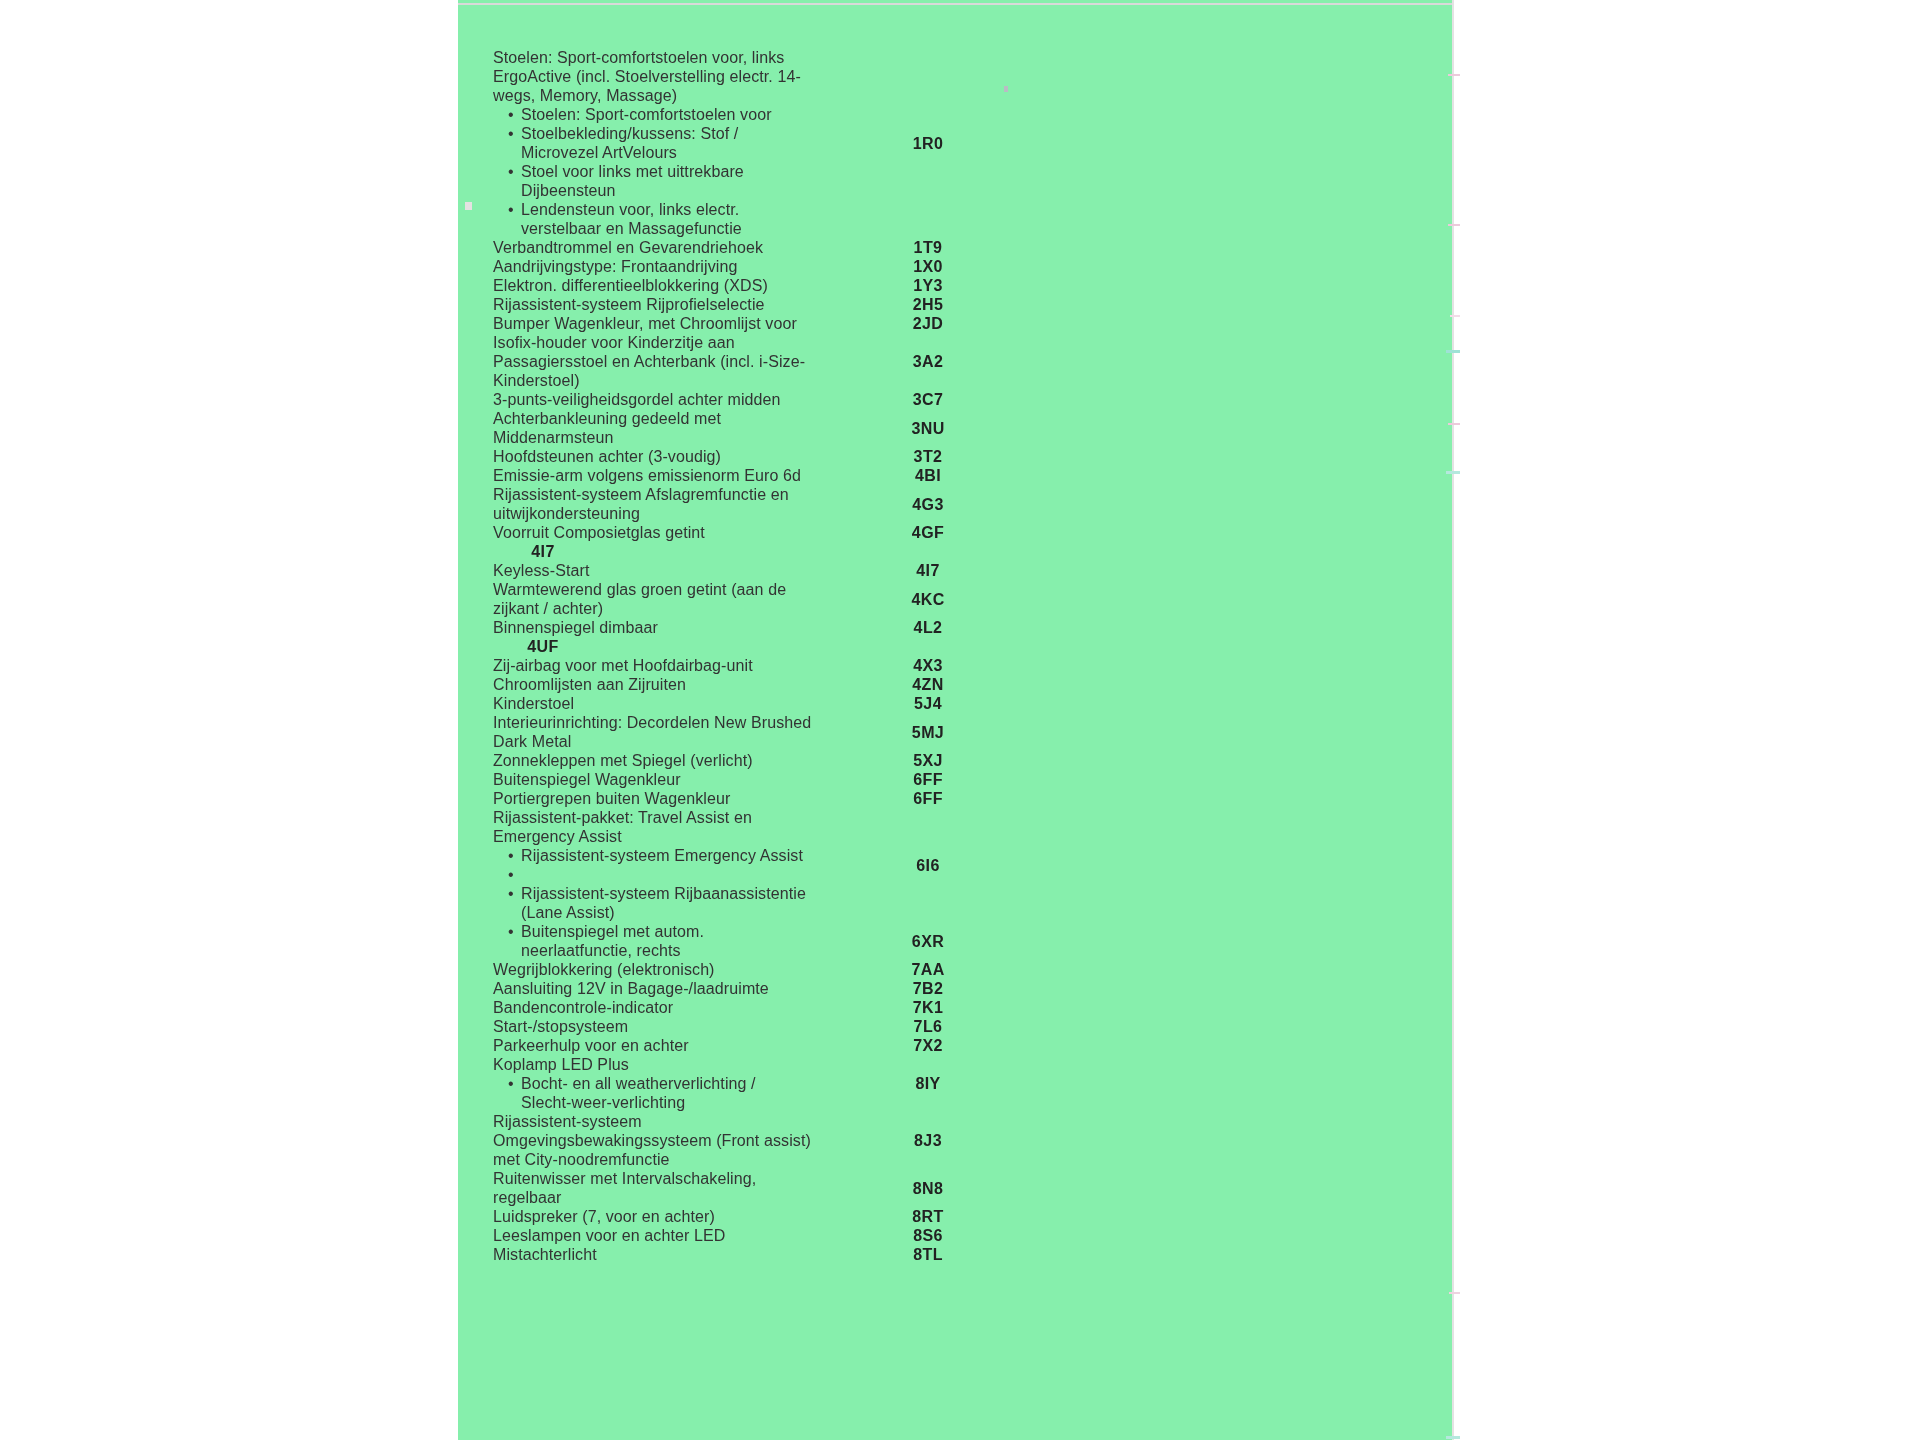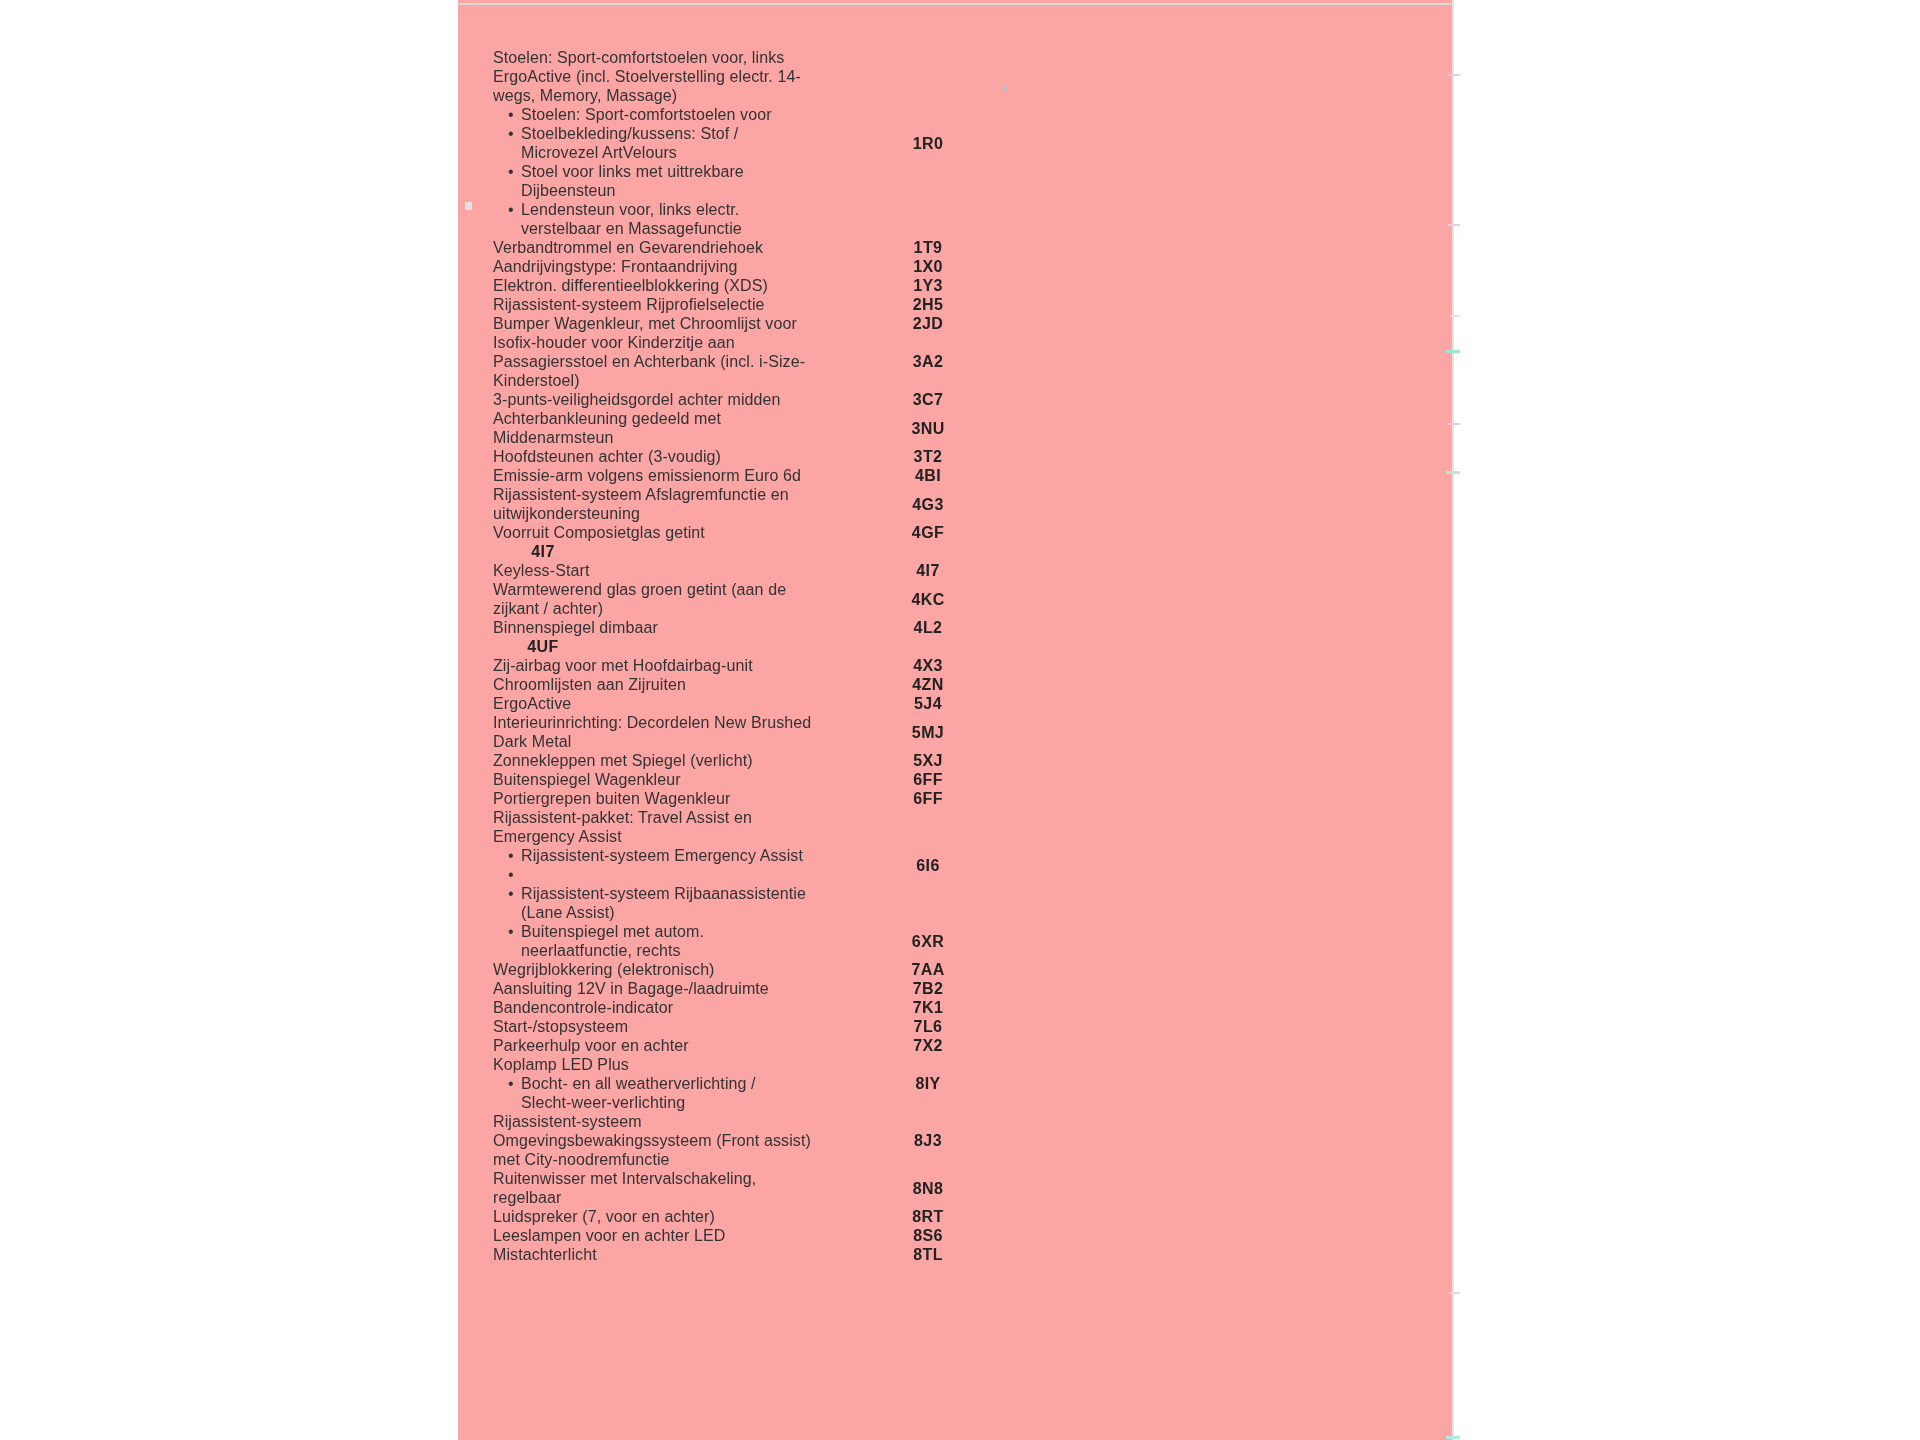--- a/index.html
+++ b/index.html
@@ -16,21 +16,21 @@
     width: 1920px;
     height: 1440px;
     background: #ffffff;
   }
   .page {
     position: absolute;
     left: 458px;
     top: 0;
     width: 996px;
     height: 1440px;
-    background: #fca5a5;
+    background: #86efac;
   }
   .page-top-edge {
     position: absolute;
     top: 3px;
     left: 0;
     width: 996px;
     height: 2px;
   }
   .page-right-edge {
     position: absolute;
@@ -229,21 +229,21 @@
           <div class="item-code" style="color: rgb(34, 34, 34);">4X3</div>
         </div>
         <div class="item-row">
           <div class="item-desc">
             <div class="desc-text">Chroomlijsten aan Zijruiten</div>
           </div>
           <div class="item-code" style="color: rgb(34, 34, 34);">4ZN</div>
         </div>
         <div class="item-row">
           <div class="item-desc">
-            <div class="desc-text">ErgoActive</div>
+            <div class="desc-text">Kinderstoel</div>
           </div>
           <div class="item-code" style="color: rgb(34, 34, 34);">5J4</div>
         </div>
         <div class="item-row">
           <div class="item-desc">
             <div class="desc-text">Interieurinrichting: Decordelen New Brushed
 Dark Metal</div>
           </div>
           <div class="item-code" style="color: rgb(34, 34, 34);">5MJ</div>
         </div>

